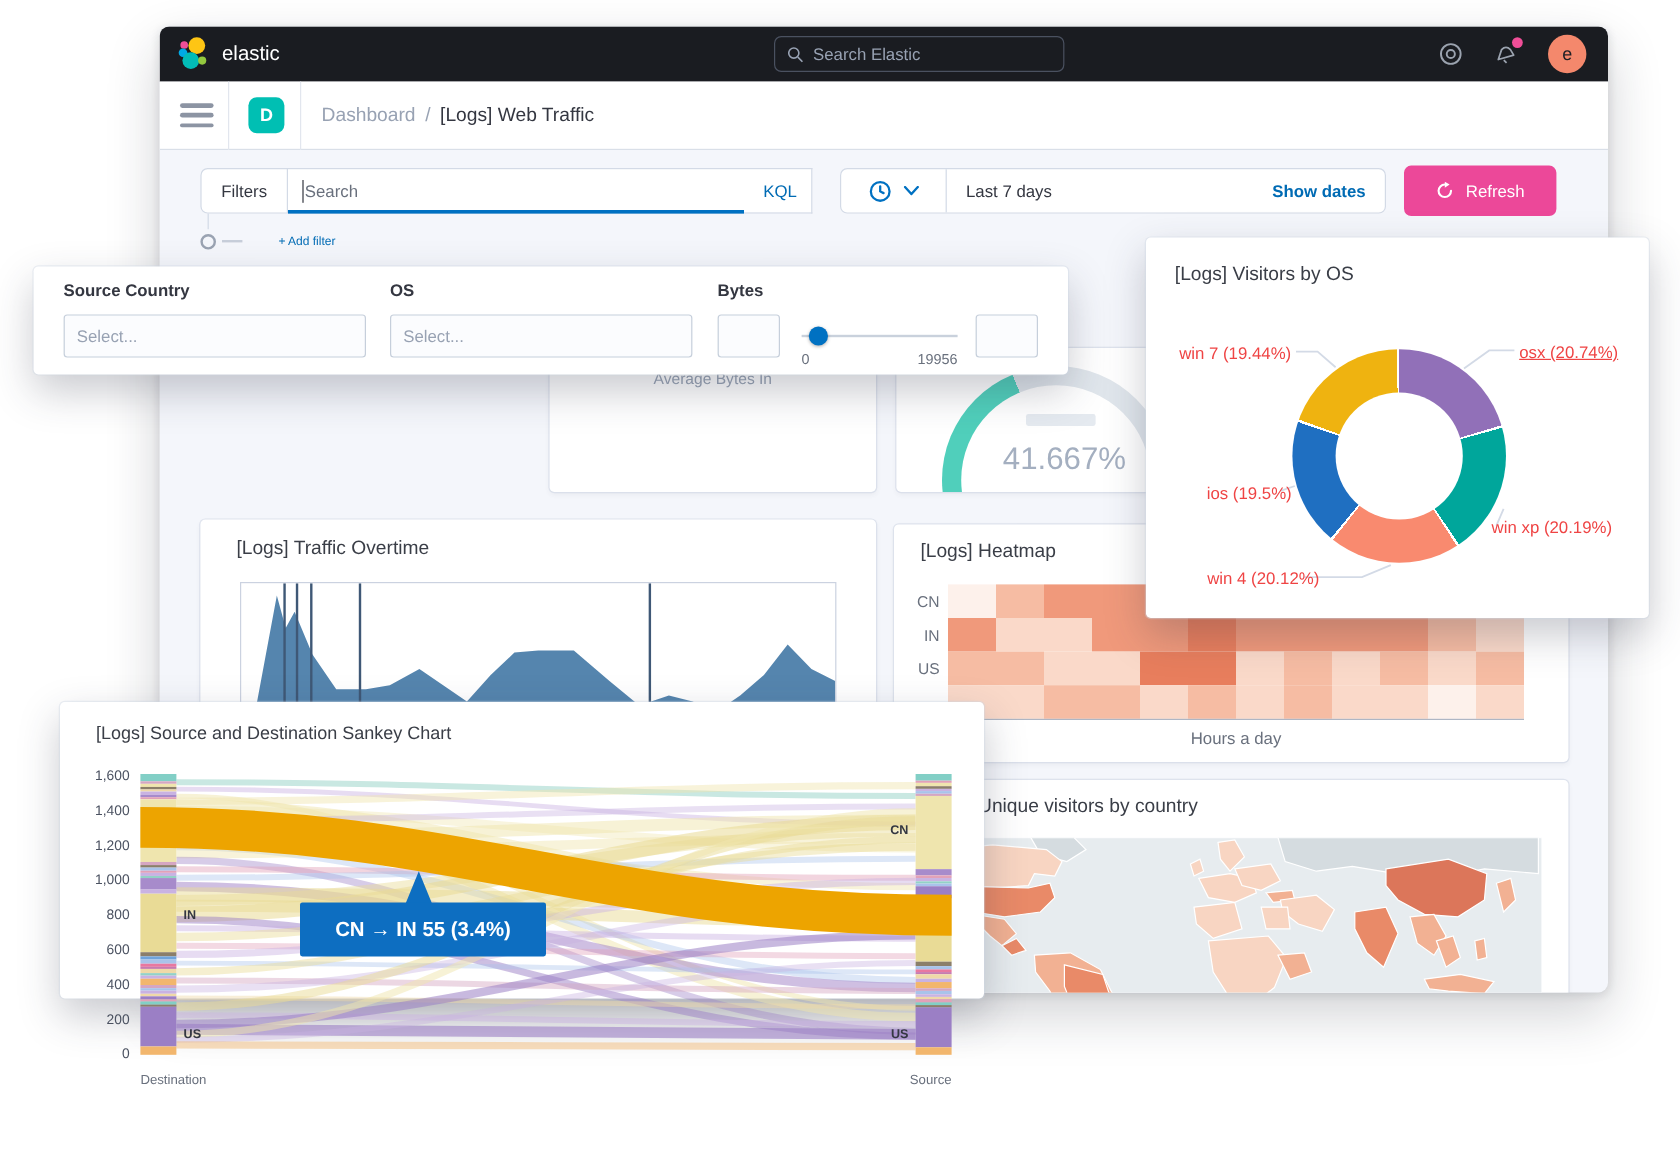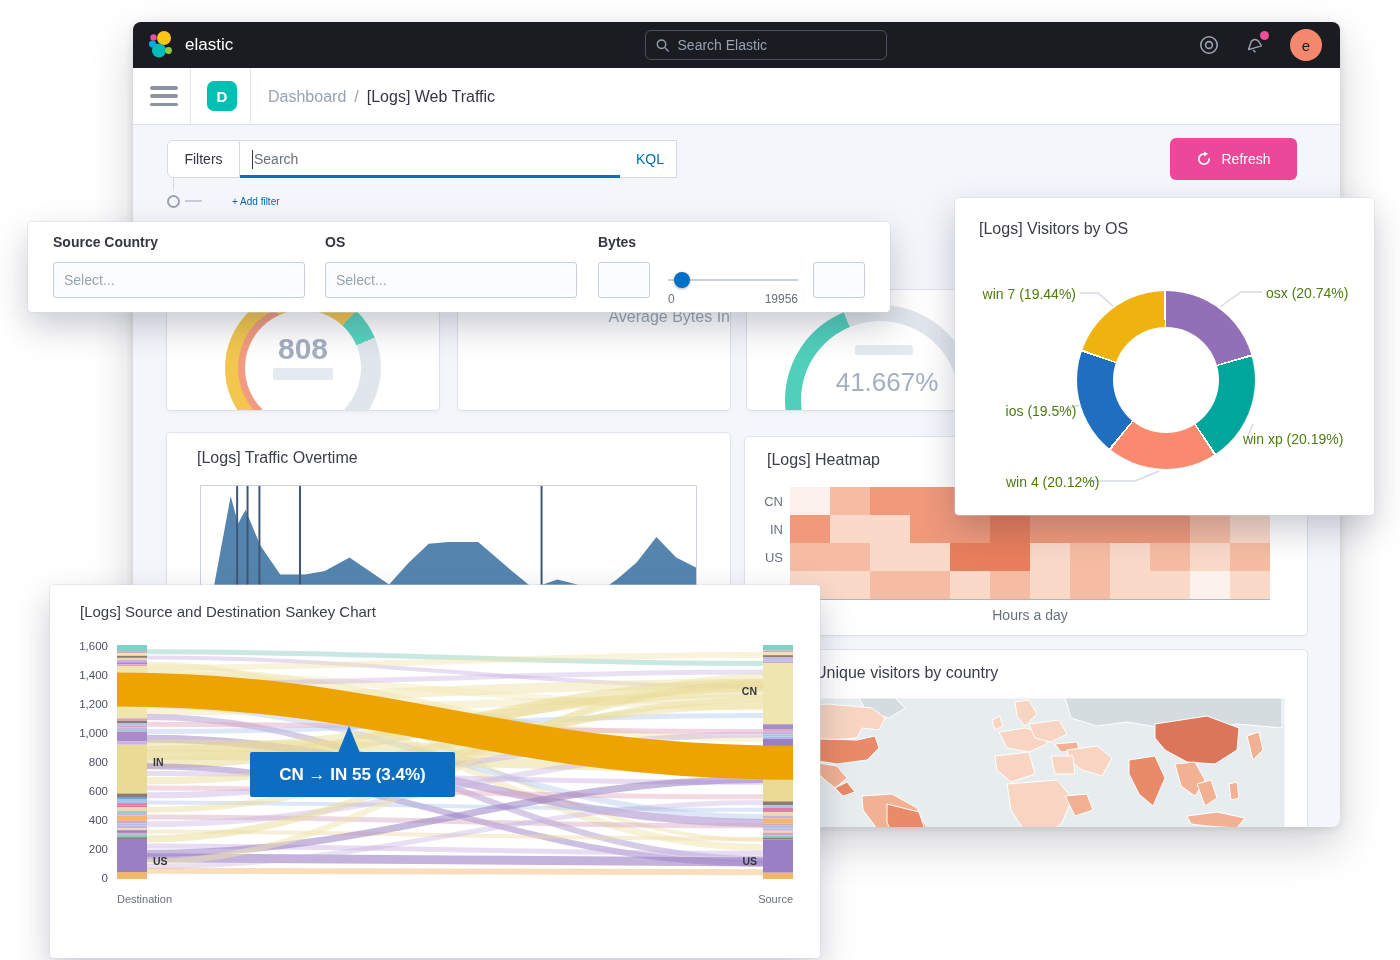--- a/index.html
+++ b/index.html
@@ -57,21 +57,21 @@
   .add-filter-row { position:absolute; left:34px; top:169px; height:20px; display:flex; align-items:center; }
   .add-filter-circle { width:13px; height:13px; border-radius:50%; border:2px solid #9AA3B2; }
   .add-filter-dash { width:17px; height:2px; background:#C7CEDA; margin-left:5px; }
   .add-filter-label { margin-left:30px; color:#006BB4; font-size:10px; }
 
   
   .panel { position:absolute; background:#fff; border-radius:4px;
     box-shadow:0 0 0 1px rgba(205,214,228,.55), 0 2px 4px rgba(60,70,90,.06); }
   .panel-title { position:absolute; left:22px; top:14px; font-size:16px; color:#3A3E47; }
 
-  .metric-title { position:absolute; left:0; right:0; top:18px; text-align:right; font-size:16px; color:#9AA5B6; }
+  .metric-title { position:absolute; left:0; right:0; top:18px; text-align:center; font-size:13px; color:#9AA5B6; }
   .metric-value { position:absolute; left:0; right:0; top:44px; text-align:center; font-size:46px; font-weight:bold; color:#A9B3C5; letter-spacing:1px; }
   .gauge-pie { position:absolute; border-radius:50%; }
   .gauge-hole { position:absolute; border-radius:50%; background:#fff; }
   .gauge-value { position:absolute; text-align:center; color:#A4AFC0; }
   .gauge-bar { position:absolute; background:#E5EAF0; border-radius:2px; }
 
   .hm-rowlabel { position:absolute; width:38px; text-align:right; font-size:13px; color:#69707D; }
   .hm-cell { position:absolute; width:40px; height:28px; }
   .hm-axis { position:absolute; left:45px; top:162px; width:480px; height:1px; background:#AEB6C4; }
   .hm-xlabel { position:absolute; left:45px; top:170px; width:480px; text-align:center; font-size:14px; color:#69707D; }
@@ -81,21 +81,21 @@
     box-shadow:0 0 0 1px rgba(205,214,228,.4), 0 14px 34px rgba(45,52,70,.26); }
 
   .ctl-label { position:absolute; top:12px; font-size:14px; color:#343741; font-weight:bold; }
   .ctl-input { position:absolute; top:40px; height:36px; background:#FBFCFE; border:1px solid #C6CFDB; border-radius:3px;
     font-size:14px; color:#98A2B3; padding:0 10px; font-family:inherit; outline:none; }
   .ctl-input::placeholder { color:#98A2B3; }
   .slider-track { position:absolute; background:#C9D1DC; height:2px; }
   .slider-handle { position:absolute; width:16px; height:16px; border-radius:50%; background:#0071C2; box-shadow:0 1px 3px rgba(0,0,0,.3); }
   .slider-minmax { position:absolute; font-size:12px; color:#69707D; }
 
-  .donut-callout { position:absolute; font-size:14px; color:#4d7c0f; white-space:nowrap; }
+  .donut-callout { position:absolute; font-size:14px; color:#ef4444; white-space:nowrap; }
 
   .sk-tooltip { position:absolute; left:200px; top:167px; width:205px; height:45px; background:#0D6EC1; border-radius:2px;
     color:#fff; font-weight:bold; font-size:17px; display:flex; align-items:center; justify-content:center; }
   .sk-pointer { position:absolute; left:288px; top:141px; width:0; height:0;
     border-left:11px solid transparent; border-right:11px solid transparent; border-bottom:27px solid #0D6EC1; }
 </style>
 </head>
 <body>
 
 <div class="canvas">
@@ -161,45 +161,49 @@
     <div class="filters-btn">
       <span>Filters</span>
     </div>
     <div class="query-box">
       <span class="query-caret"></span>
       <span class="query-placeholder">Search</span>
       <span class="kql-label">KQL</span>
     </div>
     <div class="query-underline"></div>
 
+    <div class="time-group">
+      <div class="time-clock-seg">
+        <svg width="19" height="19" viewBox="0 0 20 20">
+          <circle cx="10" cy="10" r="8.2" fill="none" stroke="#0071C2" stroke-width="2"></circle>
+          <polyline points="10,5.5 10,10 13,11.5" fill="none" stroke="#0071C2" stroke-width="2" stroke-linecap="round"></polyline>
+        </svg>
+        <svg width="13" height="8" viewBox="0 0 14 9">
+          <polyline points="1,1 7,7.5 13,1" fill="none" stroke="#0071C2" stroke-width="2.2" stroke-linecap="round"></polyline>
+        </svg>
+      </div>
+      <span class="time-value">Last 7 days</span>
+      <span class="show-dates">Show dates</span>
+    </div>
 
     <div class="refresh-btn">
       <svg width="16" height="16" viewBox="0 0 20 20">
         <path d="M16.5 10 A6.5 6.5 0 1 1 10 3.5" fill="none" stroke="#ffffff" stroke-width="2.2" stroke-linecap="round"></path>
         <polygon points="10,0.5 15,3.5 10,6.8" fill="#ffffff"></polygon>
       </svg>
       <span>Refresh</span>
     </div>
 
     <div class="filter-connector"></div>
     <div class="add-filter-row">
       <span class="add-filter-circle"></span>
       <span class="add-filter-dash"></span>
       <span class="add-filter-label">+ Add filter</span>
     </div>
 
-    <div class="panel" style="left:34px; top:268px; width:272px; height:120px;">
-      <div id="gauge1" style="position:absolute; left:0; top:0; width:272px; height:120px; overflow:hidden;">
-          <div class="gauge-pie" style="left: 58px; top: 0px; width: 156px; height: 156px; background: conic-gradient(from 225deg, rgb(242, 199, 79) 0deg, rgb(242, 199, 79) 178deg, rgb(87, 212, 192) 178deg, rgb(87, 212, 192) 202deg, rgb(224, 230, 236) 202deg, rgb(224, 230, 236) 270deg, transparent 270deg, transparent 360deg);"></div>
-          <div class="gauge-pie" style="left: 71px; top: 13px; width: 130px; height: 130px; background: conic-gradient(from 225deg, rgb(242, 155, 128) 0deg, rgb(242, 155, 128) 110deg, transparent 110deg, transparent 360deg);"></div>
-          <div class="gauge-hole" style="left: 78px; top: 20px; width: 116px; height: 116px;"></div>
-        </div>
-      <div class="gauge-value" style="left:0; right:0; top:42px; font-size:30px; font-weight:bold;">808</div>
-      <div class="gauge-bar" style="left:106px; top:78px; width:60px; height:12px;"></div>
-    </div>
 
     <div class="panel" style="left:325px; top:268px; width:272px; height:120px;">
       <div class="metric-title">Average Bytes In</div>
     </div>
 
     <div class="panel" style="left:614px; top:268px; width:272px; height:120px;">
       <div id="gauge3" style="position:absolute; left:0; top:0; width:272px; height:120px; overflow:hidden;">
           <div class="gauge-pie" style="left: 38px; top: 15px; width: 190px; height: 190px; background: conic-gradient(from 225deg, rgb(80, 207, 187) 0deg, rgb(80, 207, 187) 112.5deg, rgb(224, 230, 236) 112.5deg, rgb(224, 230, 236) 270deg, transparent 270deg, transparent 360deg);"></div>
           <div class="gauge-hole" style="left: 54px; top: 31px; width: 158px; height: 158px;"></div>
         </div>
@@ -336,27 +340,27 @@
     <svg id="donut-leaders" width="419" height="317" style="position:absolute; left:0; top:0;">
       <polyline points="125,95 143,95 158,108" fill="none" stroke="#D3DAE6" stroke-width="1.5"></polyline>
       <polyline points="307,94 286,94 265,109" fill="none" stroke="#D3DAE6" stroke-width="1.5"></polyline>
       <polyline points="112,211 124,207" fill="none" stroke="#D3DAE6" stroke-width="1.5"></polyline>
       <polyline points="292,240 298,226" fill="none" stroke="#D3DAE6" stroke-width="1.5"></polyline>
       <polyline points="132,283 180,283 204,273" fill="none" stroke="#D3DAE6" stroke-width="1.5"></polyline>
     </svg>
     <div id="donut" class="gauge-pie" style="left: 122px; top: 93px; width: 178px; height: 178px; background: conic-gradient(rgb(145, 112, 184) 0deg, rgb(145, 112, 184) 73.264deg, rgb(255, 255, 255) 73.264deg, rgb(255, 255, 255) 74.664deg, rgb(0, 166, 155) 74.664deg, rgb(0, 166, 155) 145.948deg, rgb(255, 255, 255) 145.948deg, rgb(255, 255, 255) 147.348deg, rgb(249, 138, 111) 147.348deg, rgb(249, 138, 111) 218.38deg, rgb(255, 255, 255) 218.38deg, rgb(255, 255, 255) 219.78deg, rgb(31, 111, 193) 219.78deg, rgb(31, 111, 193) 288.58deg, rgb(255, 255, 255) 288.58deg, rgb(255, 255, 255) 289.98deg, rgb(239, 179, 16) 289.98deg, rgb(239, 179, 16) 358.564deg, rgb(255, 255, 255) 358.564deg, rgb(255, 255, 255) 359.964deg);"></div>
     <div class="gauge-hole" style="left:158px; top:129px; width:106px; height:106px;"></div>
     <div class="donut-callout" style="left:0; width:121px; top:88px; text-align:right;">win 7 (19.44%)</div>
-    <div class="donut-callout" style="left:311px; top:87px;">osx (20.74%)</div>
+    <div class="donut-callout" style="left:311px; top:87px;text-decoration:underline;">osx (20.74%)</div>
     <div class="donut-callout" style="left:0; width:108px; top:205px; text-align:center;margin-left:32px;">ios (19.5%)</div>
     <div class="donut-callout" style="left:288px; top:233px;">win xp (20.19%)</div>
     <div class="donut-callout" style="left:51px; top:276px;">win 4 (20.12%)</div>
   </div>
 
-  <div class="float" style="left:50px; top:585px; width:770px; height:373px; z-index:40;">
+  <div class="float" style="left:50px; top:585px; width:770px; height:247px; z-index:40;">
     <div class="panel-title" style="left:30px; top:18px; font-size:15px;">[Logs] Source and Destination Sankey Chart</div>
     <svg id="sankey" width="770" height="335" style="position:absolute; left:0; top:0;">
         <path d="M97,66.80000000000001 C 340,66.80000000000001 470,78.4 713,78.4" fill="none" stroke="#93D1C6" stroke-width="5" stroke-opacity="0.5"></path>
         <path d="M97,72.60000000000002 C 340,72.60000000000002 470,101.60000000000002 713,101.60000000000002" fill="none" stroke="#C9B2E2" stroke-width="4" stroke-opacity="0.45"></path>
         <path d="M97,78.4 C 340,78.4 470,255.3 713,255.3" fill="none" stroke="#EFE5AE" stroke-width="4" stroke-opacity="0.5"></path>
         <path d="M97,82.75000000000003 C 340,82.75000000000003 470,69.70000000000002 713,69.70000000000002" fill="none" stroke="#EFE5AE" stroke-width="6" stroke-opacity="0.45"></path>
         <path d="M97,85.65 C 340,85.65 470,165.4 713,165.4" fill="none" stroke="#EFE5AE" stroke-width="9" stroke-opacity="0.5"></path>
         <path d="M97,90 C 340,90 470,121.9 713,121.9" fill="none" stroke="#EFE5AE" stroke-width="7" stroke-opacity="0.4"></path>
         <path d="M97,94.35000000000002 C 340,94.35000000000002 470,262.55 713,262.55" fill="none" stroke="#EFE5AE" stroke-width="7" stroke-opacity="0.5"></path>
         <path d="M97,98.70000000000002 C 340,98.70000000000002 470,87.10000000000002 713,87.10000000000002" fill="none" stroke="#C9B2E2" stroke-width="5" stroke-opacity="0.4"></path>

